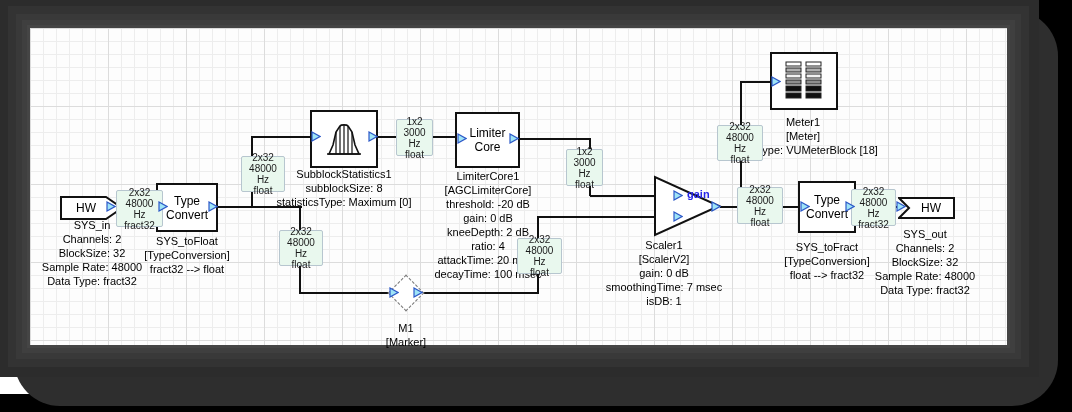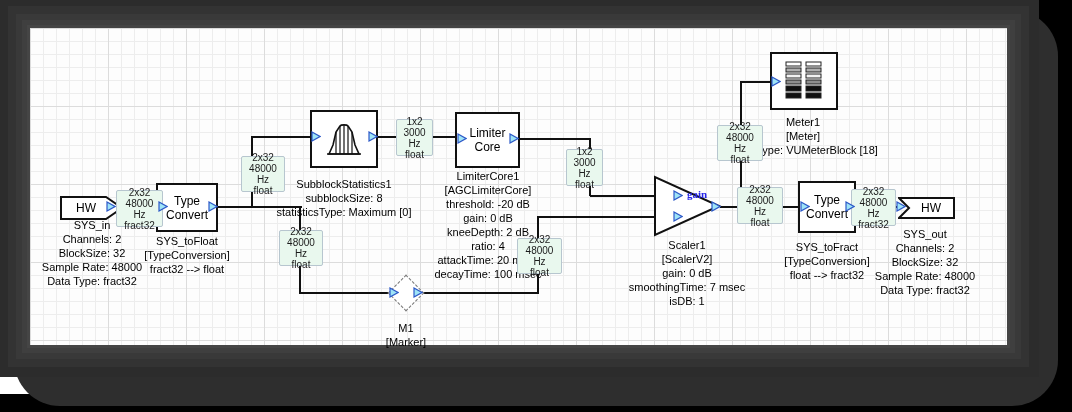--- a/index.html
+++ b/index.html
@@ -30,21 +30,21 @@
     display:flex;align-items:center;justify-content:center;text-align:center;
     font-size:12px;line-height:14px;color:#000;
   }
   .badge{
     z-index:4;background:#e9f8ee;border:1px solid #b7c6cf;border-radius:2px;box-sizing:border-box;
     font-size:10px;line-height:11px;color:#1b1b1b;text-align:center;
     display:flex;flex-direction:column;justify-content:center;padding:11px 2px;
   }
   .pin{z-index:5;width:10px;height:11px;}
   .shape{z-index:3;}
-  .gain-label{z-index:4;color:#2424e8;font-size:11px;font-weight:bold;font-family:Liberation Serif, serif;}
+  .gain-label{z-index:4;color:#2424e8;font-size:11px;font-weight:bold;}
   .diamond{
     z-index:3;width:26px;height:26px;background:#fff;border:1px dashed #777;
     transform:rotate(45deg);box-sizing:border-box;
   }
   svg text{font-family:"Liberation Sans","DejaVu Sans",sans-serif;}
 </style>
 </head>
 <body>
 
 <div class="abs corner-left"></div>
@@ -96,21 +96,21 @@
     <svg width="44" height="38" viewBox="0 0 44 38">
       <path d="M7,34 L11,25 L14,12 L18,6 C19,4.5 25,4.5 26,6 L30,12 L33,25 L37,34 Z" fill="none" stroke="#111" stroke-width="1.6"></path>
       <line x1="14" y1="12" x2="14" y2="34" stroke="#111" stroke-width="1.2"></line>
       <line x1="18" y1="6" x2="18" y2="34" stroke="#111" stroke-width="1.2"></line>
       <line x1="22" y1="5" x2="22" y2="34" stroke="#111" stroke-width="1.2"></line>
       <line x1="26" y1="6" x2="26" y2="34" stroke="#111" stroke-width="1.2"></line>
       <line x1="30" y1="12" x2="30" y2="34" stroke="#111" stroke-width="1.2"></line>
       <line x1="5" y1="34" x2="39" y2="34" stroke="#111" stroke-width="1.6"></line>
     </svg>
   </div>
-  <div class="abs caption" style="left:219px;top:149px;width:190px;">
+  <div class="abs caption" style="left:219px;top:139px;width:190px;">
     <div>SubblockStatistics1</div>
     <div>subblockSize: 8</div>
     <div>statisticsType: Maximum [0]</div>
   </div>
 
   <div class="abs block" style="left:425px;top:84px;width:65px;height:56px;padding:0 10px;">
     <span>Limiter Core</span>
   </div>
   <div class="abs caption" style="left:348px;top:141px;width:220px;">
     <div>LimiterCore1</div>
@@ -126,21 +126,21 @@
   <div class="abs diamond" style="left:363px;top:252px;"></div>
   <div class="abs caption" style="left:336px;top:285px;width:80px;margin-top:8px;">
     <div>M1</div>
     <div>[Marker]</div>
   </div>
 
   <svg class="abs shape" style="left:623px;top:147px;" width="70" height="62">
     <polygon points="2,2 2,60 66,31" fill="#ffffff" stroke="#111" stroke-width="2"></polygon>
   </svg>
   <div class="abs gain-label" style="left:657px;top:160px;">gain</div>
-  <div class="abs caption" style="left:567px;top:210px;width:180px;text-align:center;">
+  <div class="abs caption" style="left:544px;top:210px;width:180px;text-align:center;">
     <div>Scaler1</div>
     <div>[ScalerV2]</div>
     <div>gain: 0 dB</div>
     <div>smoothingTime: 7 msec</div>
     <div>isDB: 1</div>
   </div>
 
   <div class="abs block" style="left:740px;top:24px;width:68px;height:58px;">
     <svg width="48" height="42" viewBox="0 0 48 42">
       <g stroke="#222" stroke-width="1">

